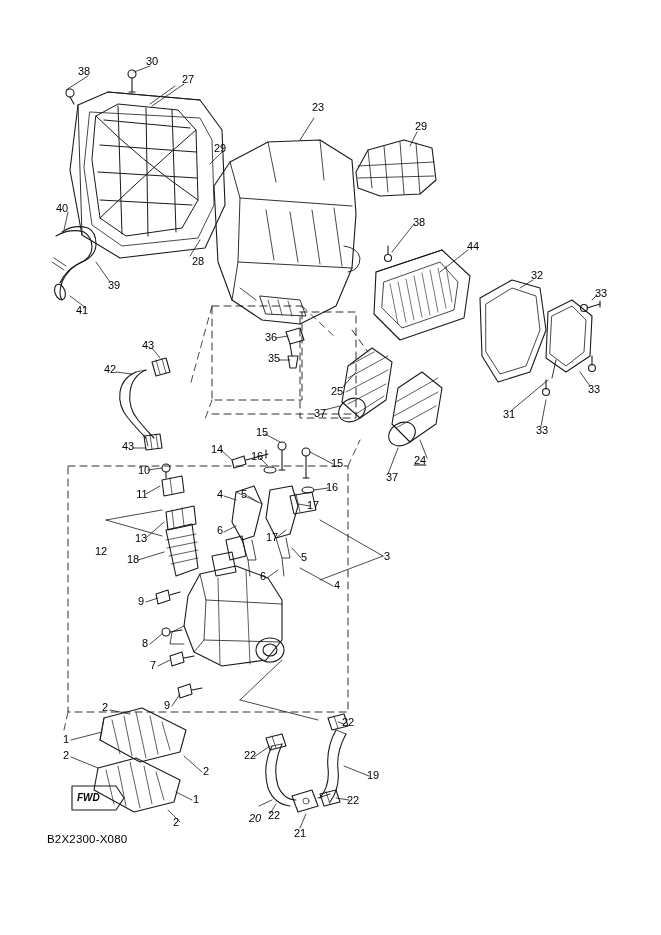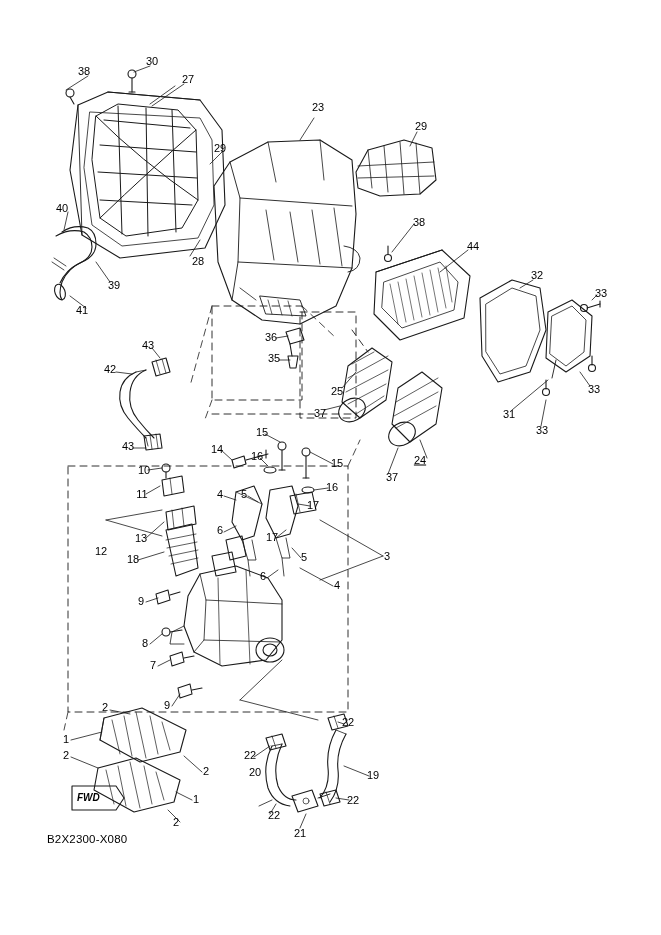--- a/index.html
+++ b/index.html
@@ -495,19 +495,19 @@
       <div class="callout" style="left: 167px; top: 705px;">9</div>
       <div class="callout" style="left: 105px; top: 707px;">2</div>
       <div class="callout" style="left: 348px; top: 722px;">22</div>
       <div class="callout" style="left: 66px; top: 739px;">1</div>
       <div class="callout" style="left: 66px; top: 755px;">2</div>
       <div class="callout" style="left: 250px; top: 755px;">22</div>
       <div class="callout" style="left: 373px; top: 775px;">19</div>
       <div class="callout" style="left: 206px; top: 771px;">2</div>
       <div class="callout" style="left: 196px; top: 799px;">1</div>
       <div class="callout" style="left: 274px; top: 815px;">22</div>
-      <div class="callout" style="left: 255px; top: 772px;">20</div>
+      <div class="callout" style="left: 255px; top: 818px; font-style: italic;">20</div>
       <div class="callout" style="left: 353px; top: 800px;">22</div>
       <div class="callout" style="left: 176px; top: 822px;">2</div>
       <div class="callout" style="left: 300px; top: 833px;">21</div>
     </div>
 
 </div>
 
 </body></html>

